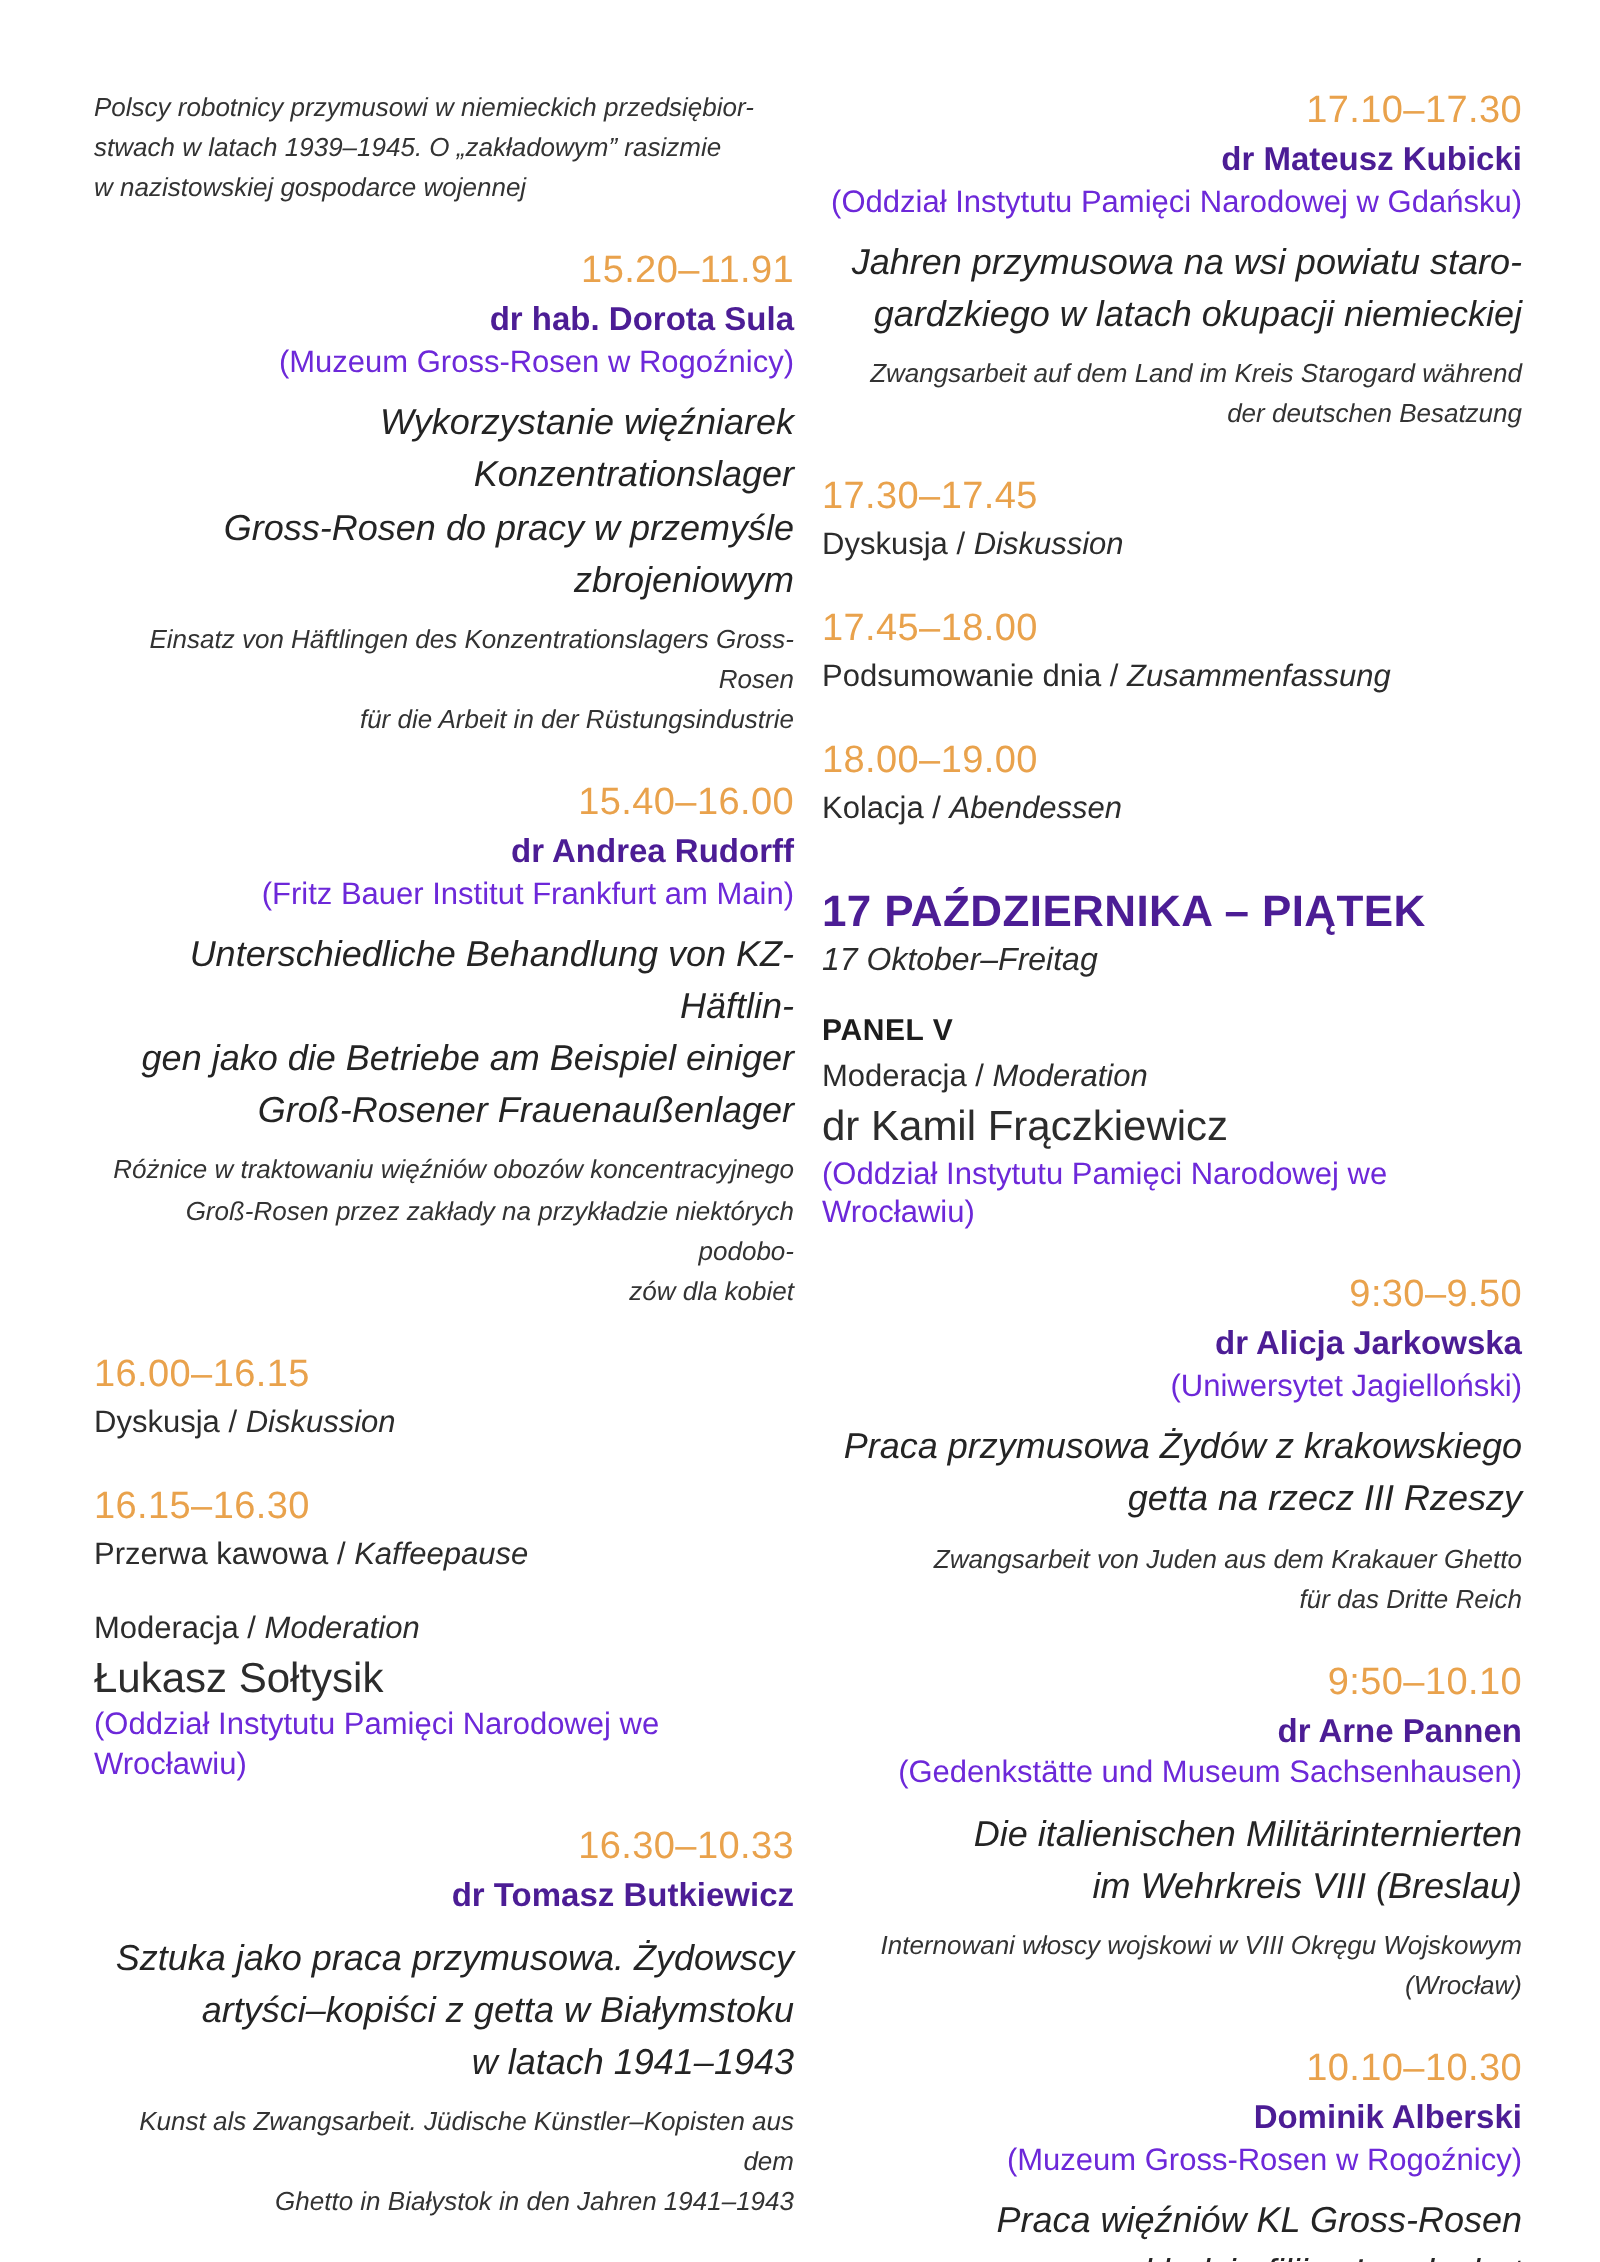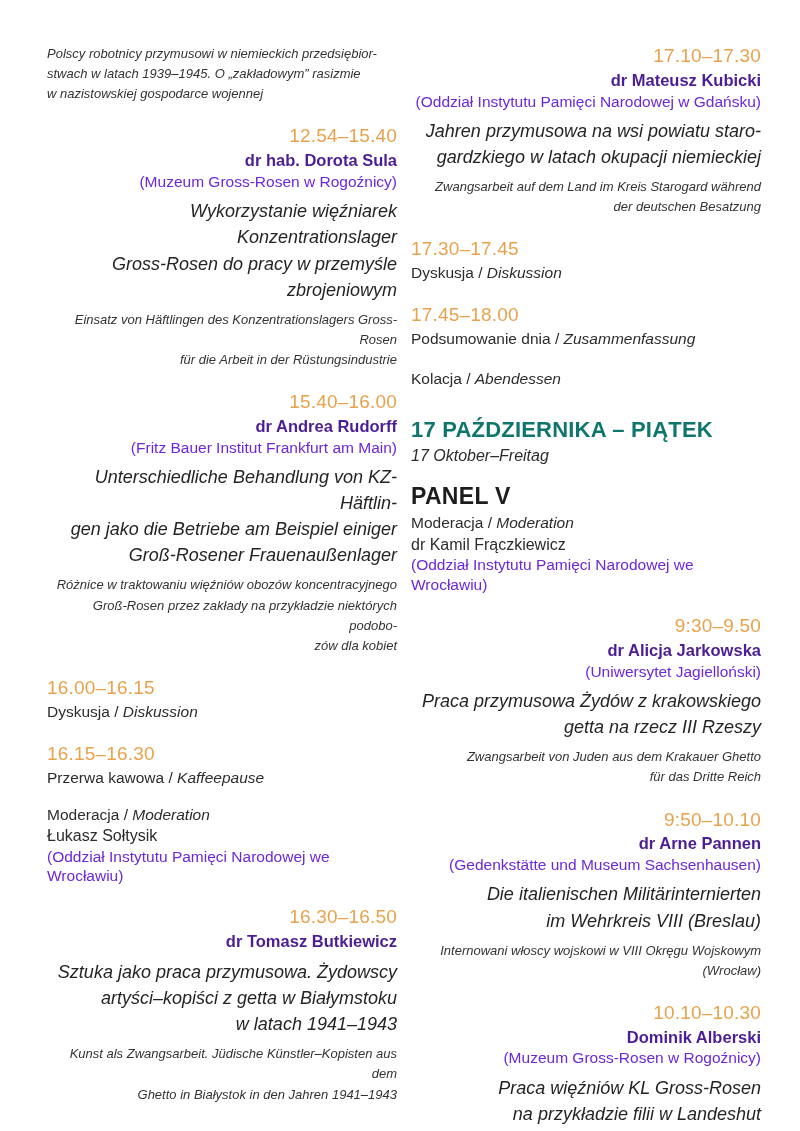--- a/index.html
+++ b/index.html
@@ -74,58 +74,58 @@
     font-size: 15.5px;
     line-height: 1.3;
     margin-top: 2px;
     color: #2c2c2c;
   }
   .label-line .de { font-style: italic; }
 
   .panel { margin-top: 17px; }
   .panel-title {
     font-weight: 700;
-    font-size: 23px;
+    font-size: 15px;
     letter-spacing: 0.3px;
     color: #1d1d1d;
     line-height: 1.25;
   }
   .panel .label-line { margin-top: 3px; }
   .panel-name {
-    font-size: 16px;
+    font-size: 21px;
     line-height: 1.3;
     margin-top: 1px;
   }
   .panel .affil { margin-top: 0; }
 
   .day { margin-top: 28px; }
   .day-title {
     font-weight: 700;
     font-size: 22px;
     letter-spacing: 0.2px;
-    color: #0f766e;
+    color: #4c1d95;
     line-height: 1.2;
   }
   .day-sub {
     font-style: italic;
     font-size: 16px;
     margin-top: 3px;
     color: #2c2c2c;
   }
 </style>
 </head>
 <body>
 
 <div class="page">
   <div class="col">
       <p class="trans">Polscy robotnicy przymusowi w niemieckich przedsiębior-
 stwach w latach 1939–1945. O „zakładowym” rasizmie
 w nazistowskiej gospodarce wojennej</p>
       <div class="session">
-        <div class="time">12.54–15.40</div>
+        <div class="time">15.20–11.91</div>
         <div class="speaker">dr hab. Dorota Sula</div>
         <div class="affil">(Muzeum Gross-Rosen w Rogoźnicy)</div>
         <div class="title">Wykorzystanie więźniarek Konzentrationslager
 Gross-Rosen do pracy w przemyśle
 zbrojeniowym</div>
         <p class="trans">Einsatz von Häftlingen des Konzentrationslagers Gross-Rosen
 für die Arbeit in der Rüstungsindustrie</p>
       </div>
       <div class="session">
         <div class="time">15.40–16.00</div>
@@ -145,21 +145,21 @@
       <div class="simple">
         <div class="time">16.15–16.30</div>
         <div class="label-line "><span class="pl">Przerwa kawowa</span> / <span class="de">Kaffeepause</span></div>
       </div>
       <div class="panel">
         <div class="label-line "><span class="pl">Moderacja</span> / <span class="de">Moderation</span></div>
         <div class="panel-name">Łukasz Sołtysik</div>
         <div class="affil">(Oddział Instytutu Pamięci Narodowej we Wrocławiu)</div>
       </div>
       <div class="session">
-        <div class="time">16.30–16.50</div>
+        <div class="time">16.30–10.33</div>
         <div class="speaker">dr Tomasz Butkiewicz</div>
         <div class="title">Sztuka jako praca przymusowa. Żydowscy
 artyści–kopiści z getta w Białymstoku
 w latach 1941–1943</div>
         <p class="trans">Kunst als Zwangsarbeit. Jüdische Künstler–Kopisten aus dem
 Ghetto in Białystok in den Jahren 1941–1943</p>
       </div>
     </div>
   <div class="col">
       <div class="session">
@@ -173,20 +173,21 @@
       </div>
       <div class="simple">
         <div class="time">17.30–17.45</div>
         <div class="label-line "><span class="pl">Dyskusja</span> / <span class="de">Diskussion</span></div>
       </div>
       <div class="simple">
         <div class="time">17.45–18.00</div>
         <div class="label-line "><span class="pl">Podsumowanie dnia</span> / <span class="de">Zusammenfassung</span></div>
       </div>
       <div class="simple">
+        <div class="time">18.00–19.00</div>
         <div class="label-line "><span class="pl">Kolacja</span> / <span class="de">Abendessen</span></div>
       </div>
       <div class="day">
         <div class="day-title">17 PAŹDZIERNIKA – PIĄTEK</div>
         <div class="day-sub">17 Oktober–Freitag</div>
       </div>
       <div class="panel">
         <div class="panel-title">PANEL V</div>
         <div class="label-line "><span class="pl">Moderacja</span> / <span class="de">Moderation</span></div>
         <div class="panel-name">dr Kamil Frączkiewicz</div>

